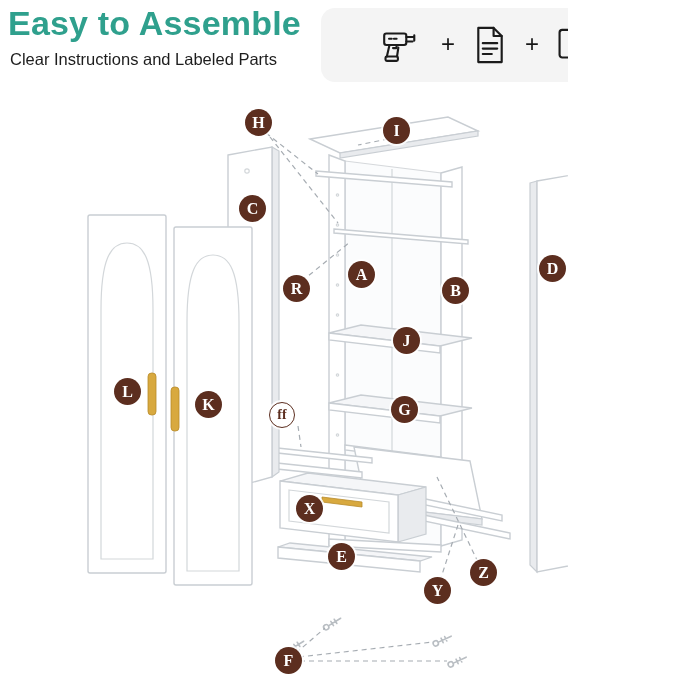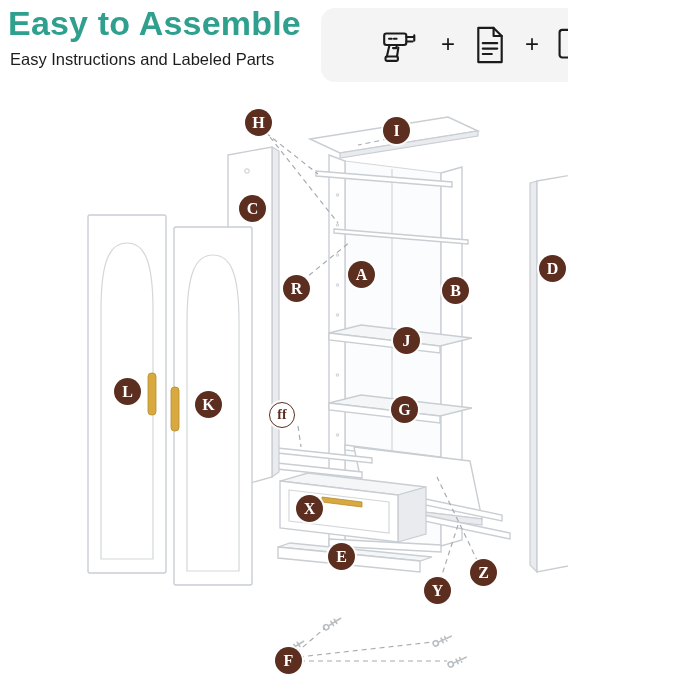--- a/index.html
+++ b/index.html
@@ -32,21 +32,21 @@
   .plabel.outline{background:#ffffff;color:#5C2E1F;border:1.5px solid #5C2E1F;width:24px;height:24px;
           line-height:24px;font-size:14px;}
 </style>
 </head>
 <body>
 
 <div class="canvas">
 
   <div class="header">
     <h1 class="title">Easy to Assemble</h1>
-    <p class="subtitle">Easy Instructions and Labeled Parts</p>
+    <p class="subtitle">Clear Instructions and Labeled Parts</p>
 
     <div class="icon-box">
       <svg class="hicon" width="46" height="44" viewBox="0 0 52 48">
         <rect x="7" y="11" width="25" height="13" rx="2.5"></rect>
         <path d="M32 15 h9 M32 20 h7 M41 13 v6"></path>
         <path d="M13 24 L10 37 M21.5 37 L23 27"></path>
         <rect x="8.5" y="37" width="14" height="5" rx="1.5"></rect>
         <path d="M21 24 v3.5 h-4"></path>
         <path d="M12.5 17 h3 M18 17 h3"></path>
       </svg>

